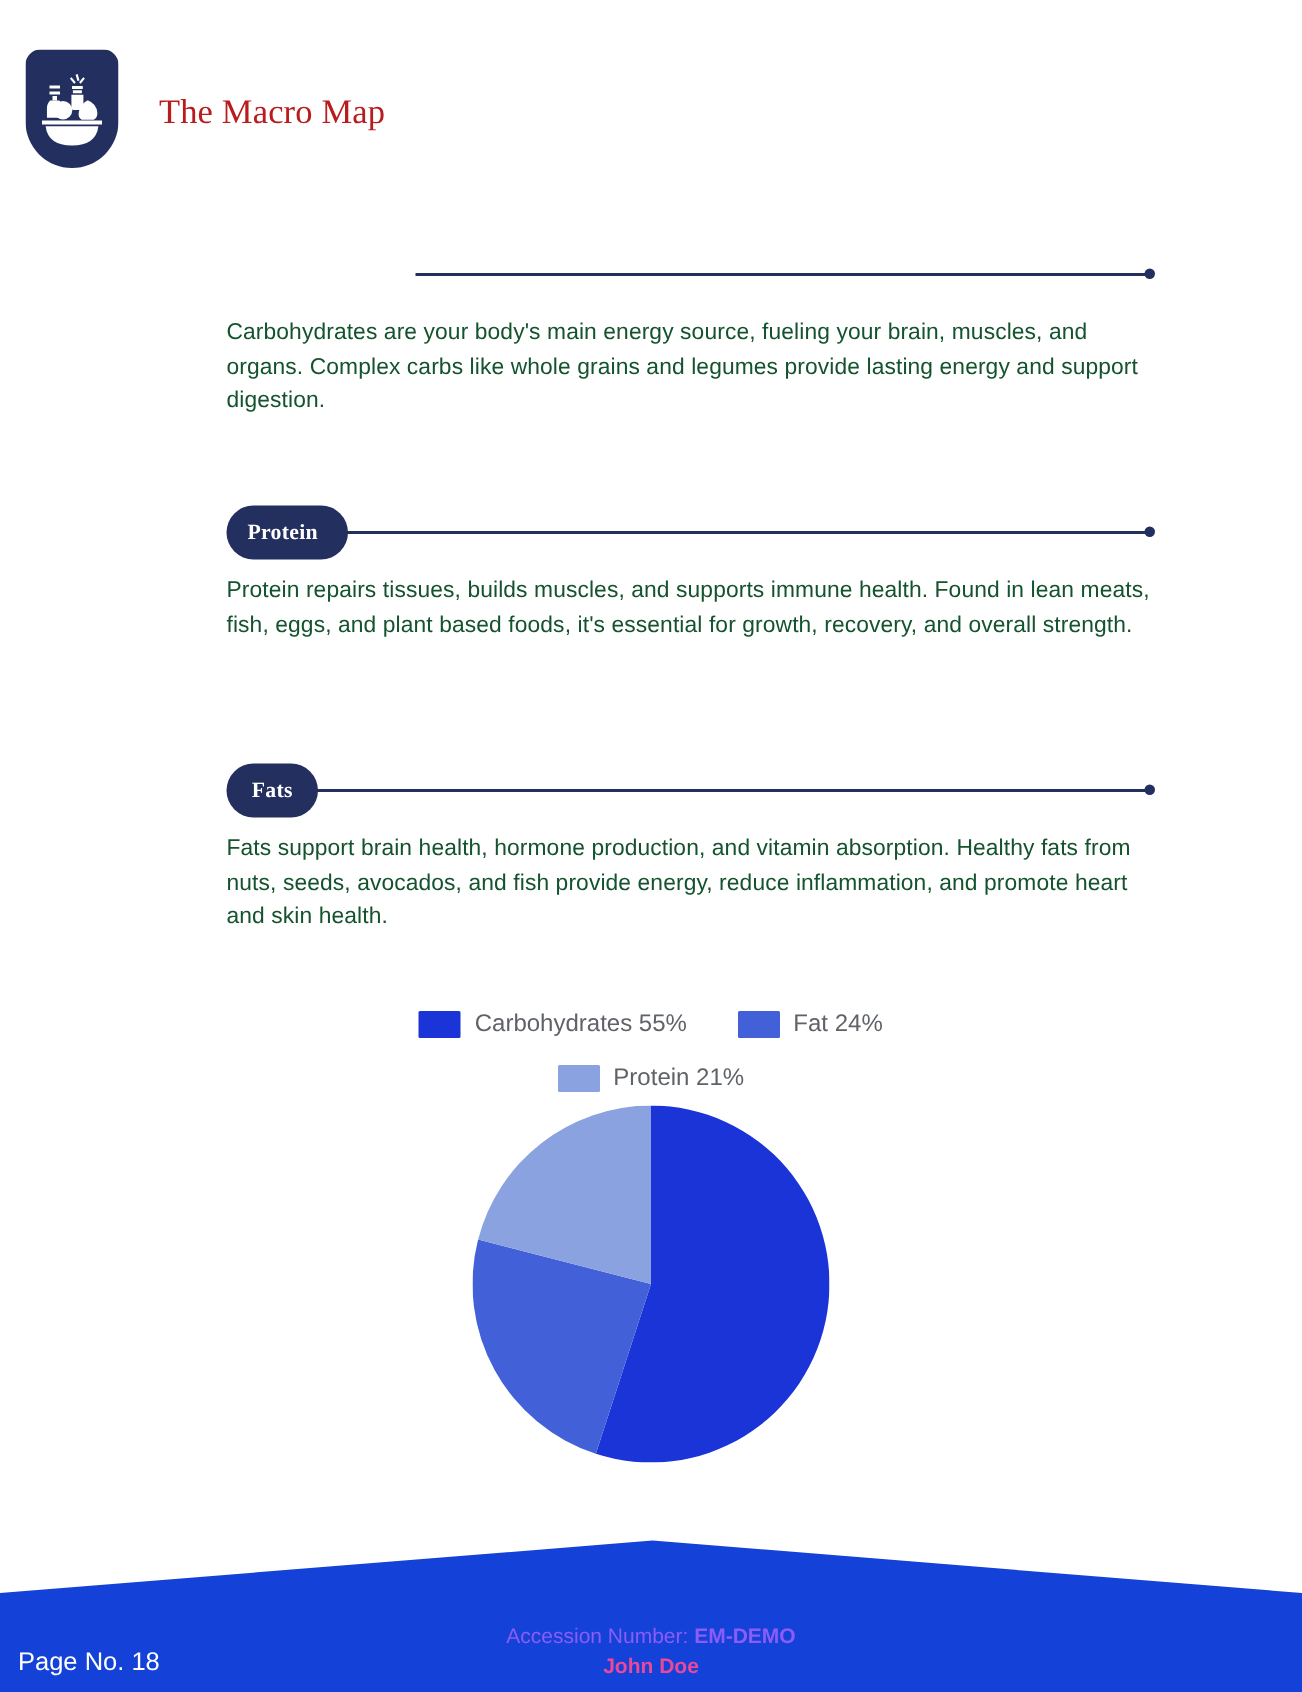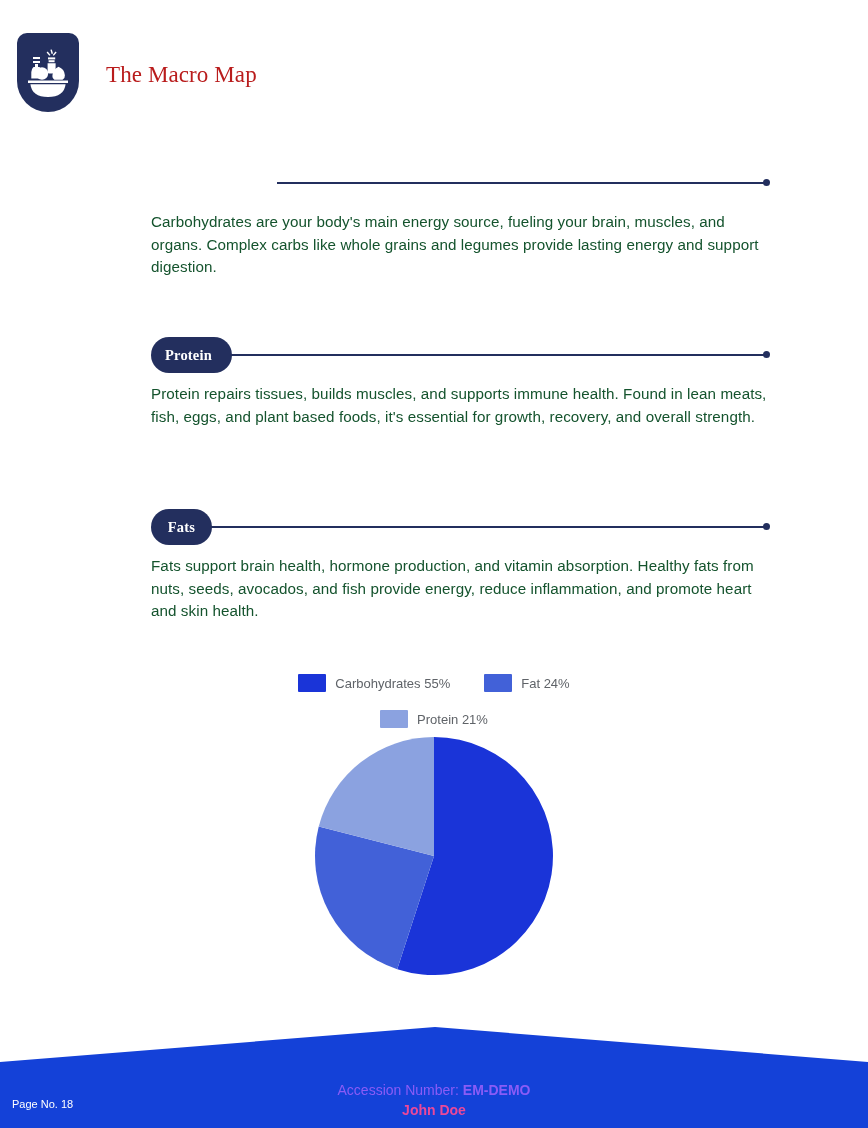--- a/index.html
+++ b/index.html
@@ -162,21 +162,21 @@
     align-items: center;
     gap: 9px;
   }
   .legend-swatch {
     width: 28px;
     height: 18px;
     display: block;
     border-radius: 1px;
   }
   .legend-label {
-    font-size: 13px;
+    font-size: 16px;
     color: #5f6368;
     white-space: nowrap;
   }
 
   .pie-wrap {
     position: absolute;
     left: 315px;
     top: 72px;
     width: 238px;
     height: 238px;
@@ -196,21 +196,21 @@
     left: 0;
     top: 0;
     width: 868px;
     height: 116px;
   }
   .footer-shape svg { display: block; }
   .footer-page-no {
     position: absolute;
     left: 12px;
     top: 86px;
-    font-size: 11px;
+    font-size: 17px;
     color: #ffffff;
     white-space: nowrap;
   }
   .footer-center {
     position: absolute;
     left: 0;
     top: 68px;
     width: 868px;
     text-align: center;
   }

